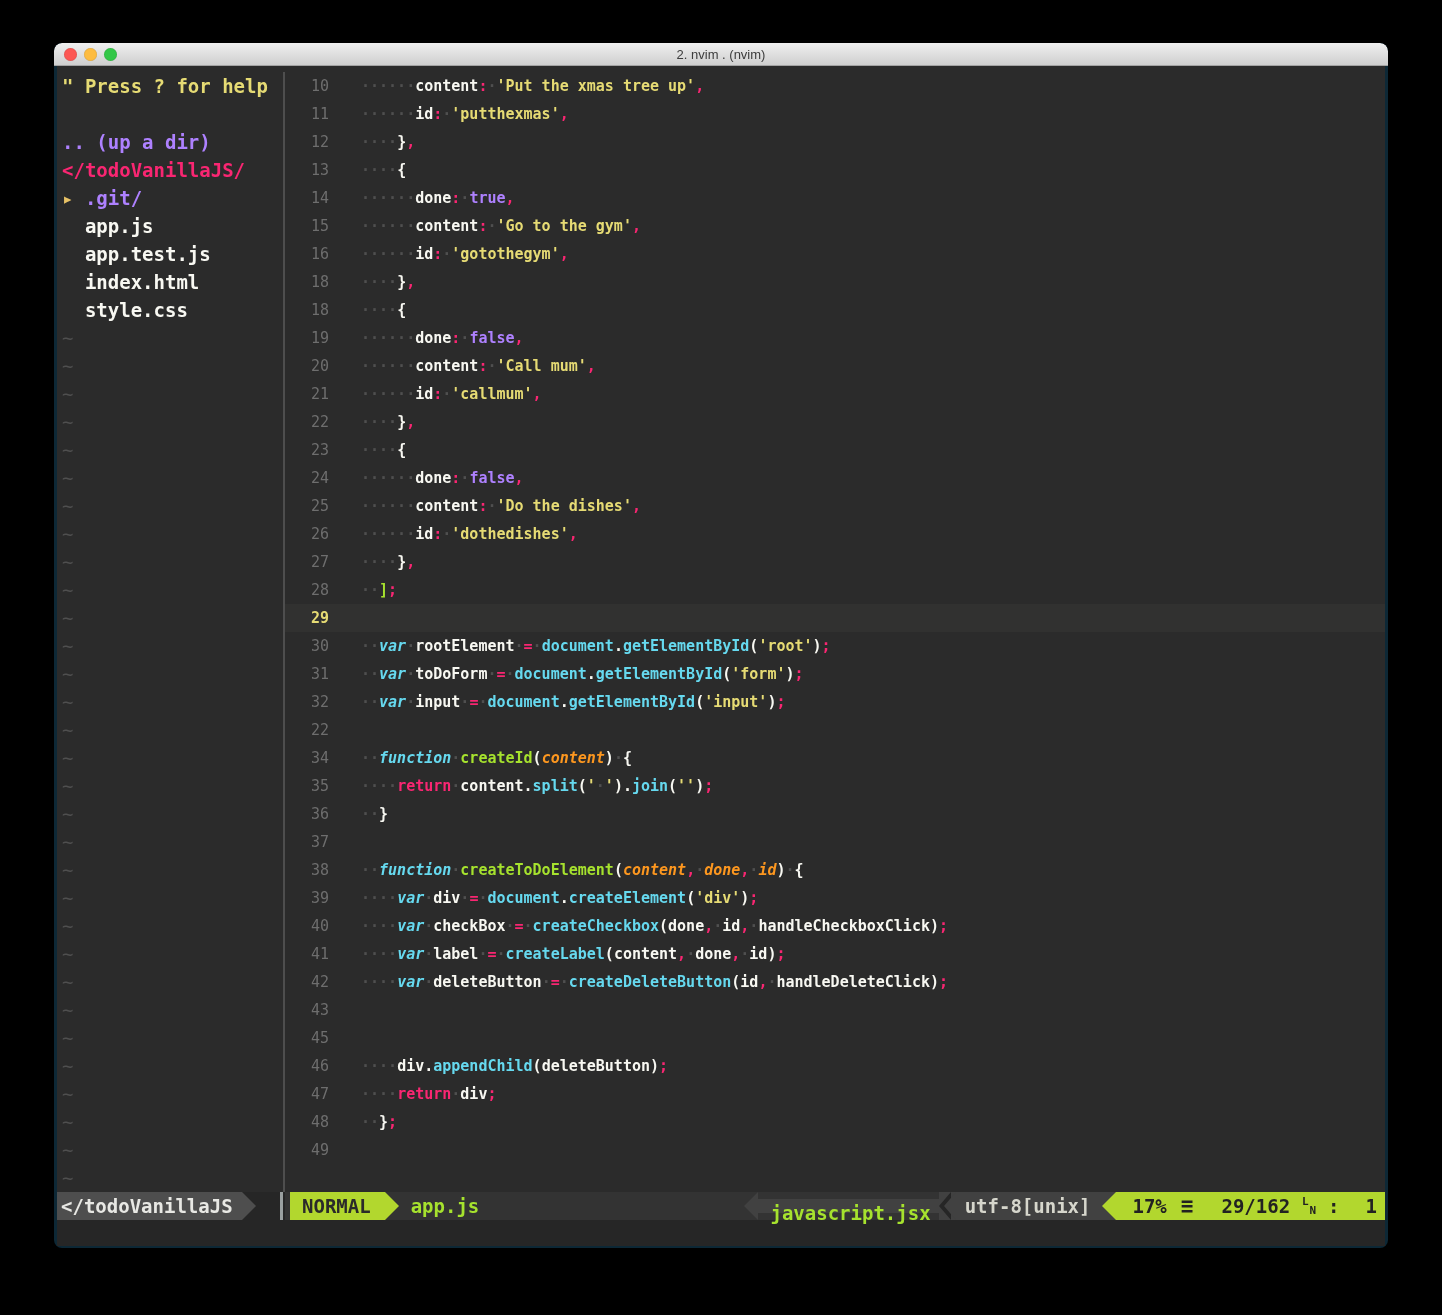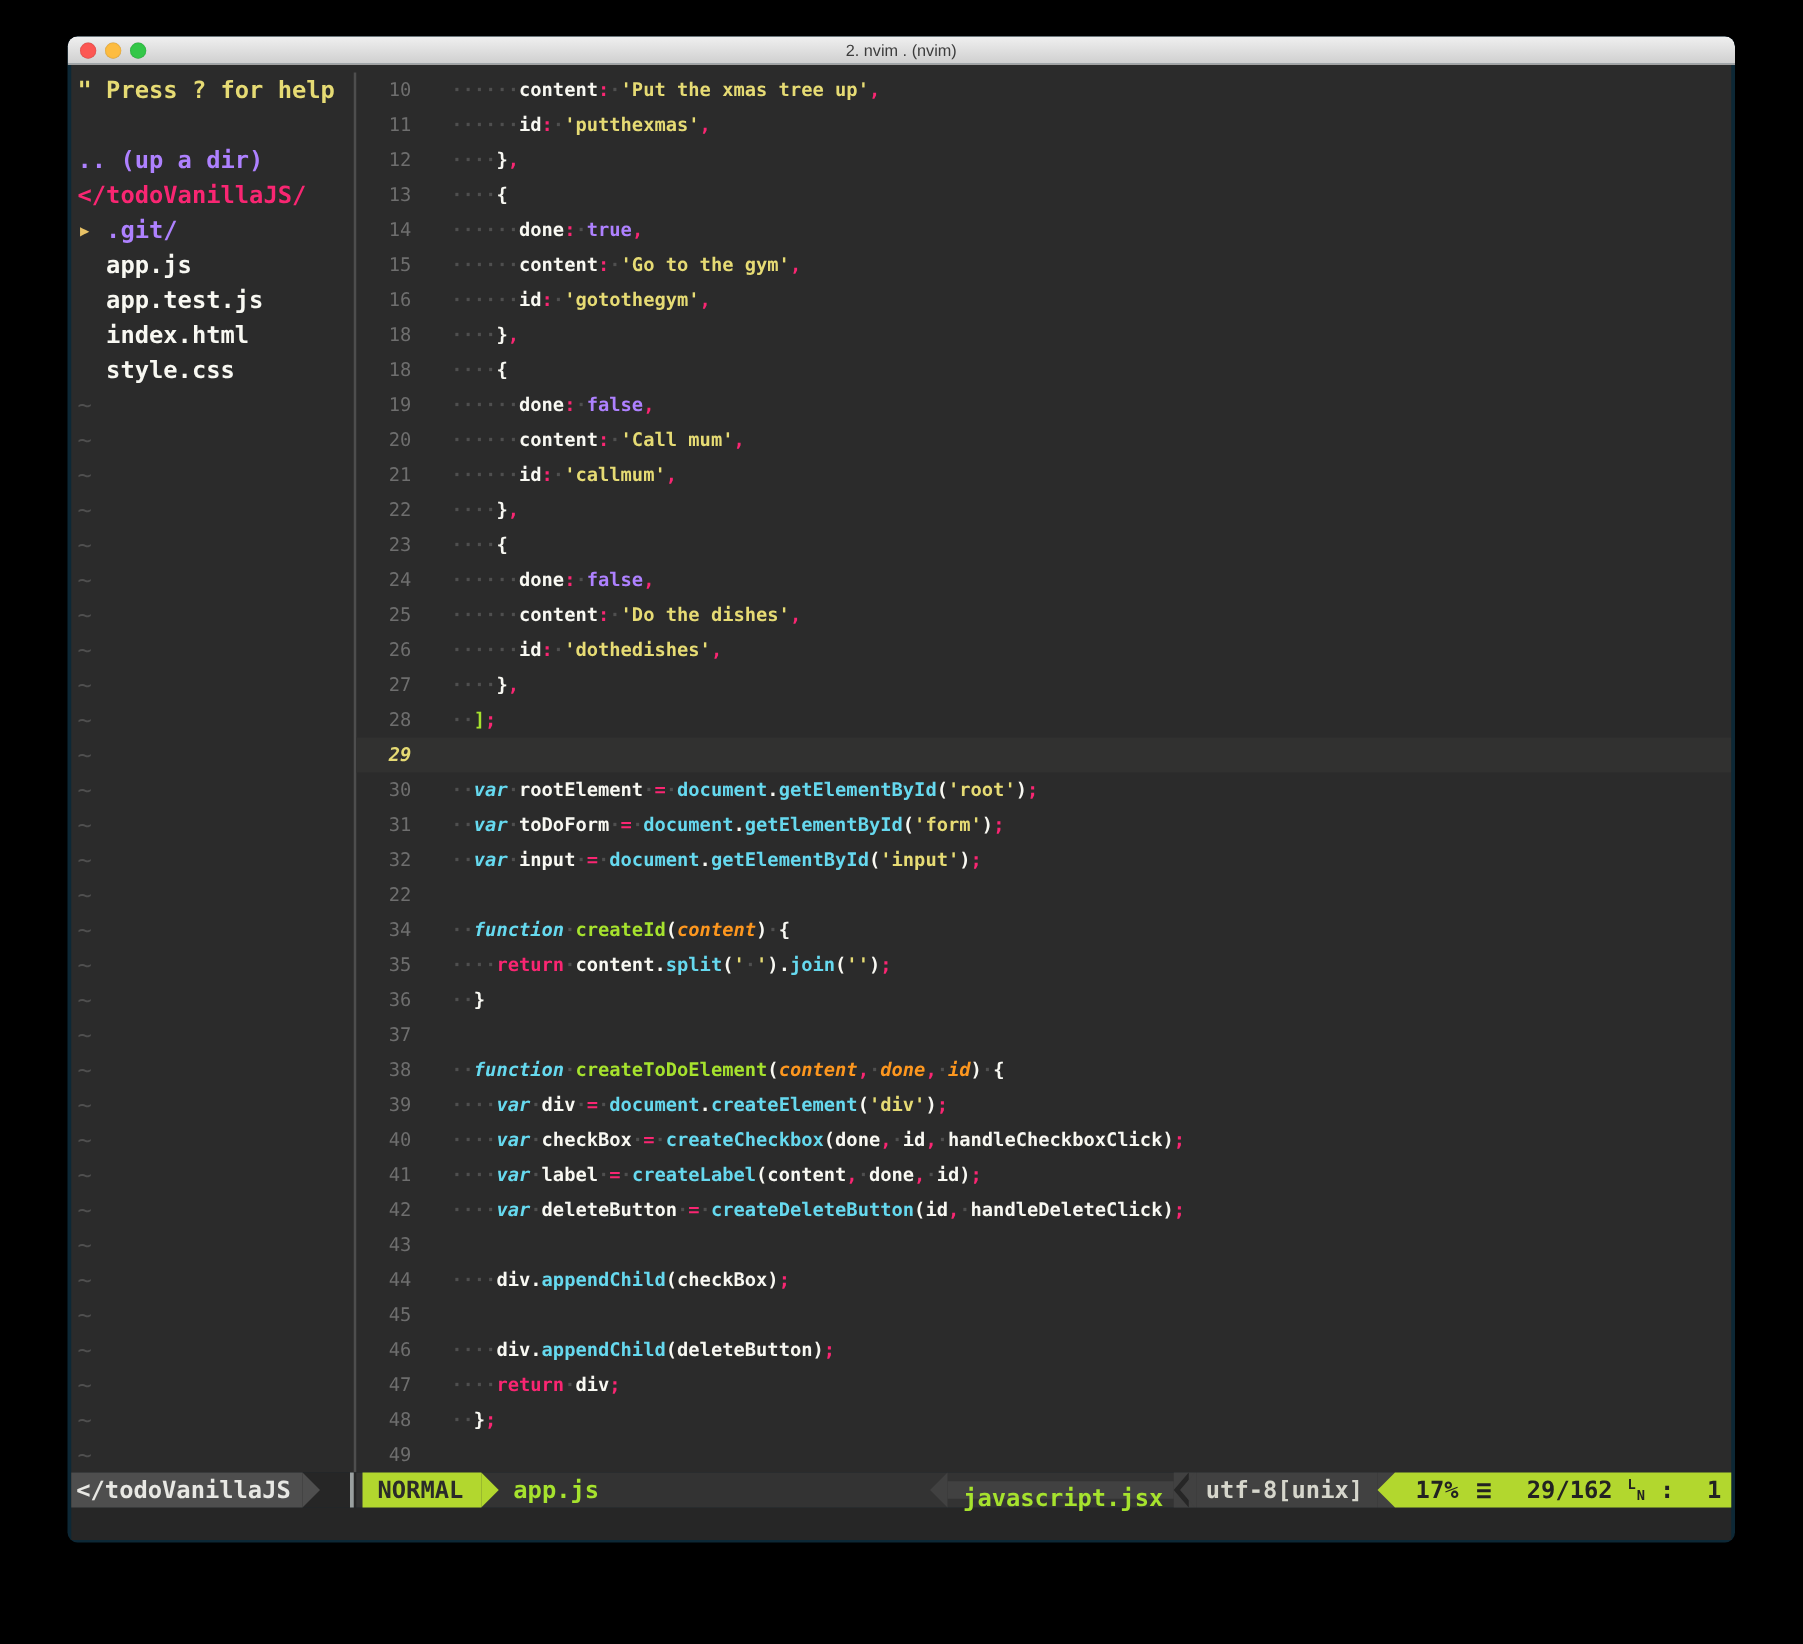--- a/index.html
+++ b/index.html
@@ -1,18 +1,18 @@
 <!DOCTYPE html>
 <html style="--bg: #2b2b2b; --fg: #f8f8f2; --pink: #f92672; --yellow: #e6db74; --blue: #66d9ef; --green: #a6e22e; --orange: #fd971f; --purple: #ae81ff; --ws: #4f4f4f; --gutter: #6e6e6e; --cursor-nr: #e6db74; --cursorline: #313130; --tree-sep: #4e4e4e; --tree-arrow: #e8c266; --sl-dark: #262626; --sl-mid: #333333; --sl-gray: #4e4e4e; --sl-gray2: #414141; --sl-green: #b2d72e; --sl-text: #e8e8e4; --term-border: #0d2836; --titlebar-top: #f0f0f0; --titlebar-bottom: #cfcfcf; --title-text: #3c3c3c; --light-red: #fc5753; --light-yellow: #fdbc40; --light-green: #33c748;"><head>
 <meta charset="utf-8">
 <style>
   html,body{margin:0;padding:0;background:#000;}
   .page{position:relative;width:1442px;height:1315px;background:#000;overflow:hidden;
         font-family:"DejaVu Sans Mono", monospace;}
-  .window{position:absolute;left:54px;top:29px;width:1334px;height:1205px;
+  .window{position:absolute;left:54px;top:43px;width:1334px;height:1205px;
           background:var(--term-border);border-radius:8px;overflow:hidden;}
   
   .titlebar{position:relative;height:22px;
             background:linear-gradient(var(--titlebar-top),var(--titlebar-bottom));
             border-bottom:1px solid #a3a3a3;border-radius:8px 8px 0 0;
             display:flex;align-items:center;}
   .lights{position:absolute;left:10px;top:0;height:22px;display:flex;align-items:center;gap:7px;}
   .light{width:13px;height:13px;border-radius:50%;display:inline-block;box-shadow:inset 0 0 1px rgba(0,0,0,.35);}
   .light.red{background:var(--light-red);}
   .light.yellow{background:var(--light-yellow);}
@@ -27,21 +27,21 @@
   .sidebar{width:226px;flex:none;overflow:hidden;}
   .trow{height:28px;line-height:28px;font-size:19px;font-weight:bold;padding-left:5px;
         white-space:pre;color:var(--fg);}
   .vsep{width:2px;flex:none;background:var(--tree-sep);}
   
   .editor{flex:1;overflow:hidden;}
   .crow{height:28px;line-height:28px;font-size:15px;display:flex;white-space:pre;gap:18px;}
   .crow.cur{background:var(--cursorline);}
   .gut{width:44px;flex:none;text-align:right;padding-right:14px;color:var(--gutter);
        font-weight:normal;}
-  .crow.cur .gut{color:var(--cursor-nr);font-weight:bold;font-style:italic;}
+  .crow.cur .gut{color:var(--cursor-nr);font-weight:bold;}
   .code{font-weight:bold;}
   
   .tk-fg{color:var(--fg);}        .tk-pink{color:var(--pink);}
   .tk-str{color:var(--yellow);}   .tk-blue{color:var(--blue);}
   .tk-kwi{color:var(--blue);font-style:italic;}
   .tk-green{color:var(--green);}  .tk-orange{color:var(--orange);font-style:italic;}
   .tk-purple{color:var(--purple);}
   .tk-ws{color:var(--ws);}        .tk-yellow{color:var(--yellow);}
   .tk-arrow{color:var(--tree-arrow);}
   .tk-tilde{color:var(--ws);font-weight:normal;}
@@ -171,21 +171,20 @@
             <div class="crow"><span class="gut">34</span><span class="code"><span class="tk-ws">··</span><span class="tk-kwi">function</span><span class="tk-ws">·</span><span class="tk-green">createId</span><span class="tk-fg">(</span><span class="tk-orange">content</span><span class="tk-fg">)</span><span class="tk-ws">·</span><span class="tk-fg">{</span></span></div>
             <div class="crow"><span class="gut">35</span><span class="code"><span class="tk-ws">····</span><span class="tk-pink">return</span><span class="tk-ws">·</span><span class="tk-fg">content</span><span class="tk-fg">.</span><span class="tk-blue">split</span><span class="tk-fg">(</span><span class="tk-str">'</span><span class="tk-ws">·</span><span class="tk-str">'</span><span class="tk-fg">)</span><span class="tk-fg">.</span><span class="tk-blue">join</span><span class="tk-fg">(</span><span class="tk-str">''</span><span class="tk-fg">)</span><span class="tk-pink">;</span></span></div>
             <div class="crow"><span class="gut">36</span><span class="code"><span class="tk-ws">··</span><span class="tk-fg">}</span></span></div>
             <div class="crow"><span class="gut">37</span><span class="code"></span></div>
             <div class="crow"><span class="gut">38</span><span class="code"><span class="tk-ws">··</span><span class="tk-kwi">function</span><span class="tk-ws">·</span><span class="tk-green">createToDoElement</span><span class="tk-fg">(</span><span class="tk-orange">content</span><span class="tk-pink">,</span><span class="tk-ws">·</span><span class="tk-orange">done</span><span class="tk-pink">,</span><span class="tk-ws">·</span><span class="tk-orange">id</span><span class="tk-fg">)</span><span class="tk-ws">·</span><span class="tk-fg">{</span></span></div>
             <div class="crow"><span class="gut">39</span><span class="code"><span class="tk-ws">····</span><span class="tk-kwi">var</span><span class="tk-ws">·</span><span class="tk-fg">div</span><span class="tk-ws">·</span><span class="tk-pink">=</span><span class="tk-ws">·</span><span class="tk-blue">document</span><span class="tk-fg">.</span><span class="tk-blue">createElement</span><span class="tk-fg">(</span><span class="tk-str">'div'</span><span class="tk-fg">)</span><span class="tk-pink">;</span></span></div>
             <div class="crow"><span class="gut">40</span><span class="code"><span class="tk-ws">····</span><span class="tk-kwi">var</span><span class="tk-ws">·</span><span class="tk-fg">checkBox</span><span class="tk-ws">·</span><span class="tk-pink">=</span><span class="tk-ws">·</span><span class="tk-blue">createCheckbox</span><span class="tk-fg">(</span><span class="tk-fg">done</span><span class="tk-pink">,</span><span class="tk-ws">·</span><span class="tk-fg">id</span><span class="tk-pink">,</span><span class="tk-ws">·</span><span class="tk-fg">handleCheckboxClick</span><span class="tk-fg">)</span><span class="tk-pink">;</span></span></div>
             <div class="crow"><span class="gut">41</span><span class="code"><span class="tk-ws">····</span><span class="tk-kwi">var</span><span class="tk-ws">·</span><span class="tk-fg">label</span><span class="tk-ws">·</span><span class="tk-pink">=</span><span class="tk-ws">·</span><span class="tk-blue">createLabel</span><span class="tk-fg">(</span><span class="tk-fg">content</span><span class="tk-pink">,</span><span class="tk-ws">·</span><span class="tk-fg">done</span><span class="tk-pink">,</span><span class="tk-ws">·</span><span class="tk-fg">id</span><span class="tk-fg">)</span><span class="tk-pink">;</span></span></div>
             <div class="crow"><span class="gut">42</span><span class="code"><span class="tk-ws">····</span><span class="tk-kwi">var</span><span class="tk-ws">·</span><span class="tk-fg">deleteButton</span><span class="tk-ws">·</span><span class="tk-pink">=</span><span class="tk-ws">·</span><span class="tk-blue">createDeleteButton</span><span class="tk-fg">(</span><span class="tk-fg">id</span><span class="tk-pink">,</span><span class="tk-ws">·</span><span class="tk-fg">handleDeleteClick</span><span class="tk-fg">)</span><span class="tk-pink">;</span></span></div>
             <div class="crow"><span class="gut">43</span><span class="code"></span></div>
-            <div class="crow"><span class="gut">44</span><span class="code"><span class="tk-ws">····</span><span class="tk-fg">div</span><span class="tk-fg">.</span><span class="tk-blue">appendChild</span><span class="tk-fg">(</span><span class="tk-fg">checkBox</span><span class="tk-fg">)</span><span class="tk-pink">;</span></span></div>
             <div class="crow"><span class="gut">45</span></div>
             <div class="crow"><span class="gut">46</span><span class="code"><span class="tk-ws">····</span><span class="tk-fg">div</span><span class="tk-fg">.</span><span class="tk-blue">appendChild</span><span class="tk-fg">(</span><span class="tk-fg">deleteButton</span><span class="tk-fg">)</span><span class="tk-pink">;</span></span></div>
             <div class="crow"><span class="gut">47</span><span class="code"><span class="tk-ws">····</span><span class="tk-pink">return</span><span class="tk-ws">·</span><span class="tk-fg">div</span><span class="tk-pink">;</span></span></div>
             <div class="crow"><span class="gut">48</span><span class="code"><span class="tk-ws">··</span><span class="tk-fg">}</span><span class="tk-pink">;</span></span></div>
             <div class="crow"><span class="gut">49</span><span class="code"></span></div>
           </div>
       </div>
 
       <div class="statusline">
         <div class="sl-tree">

